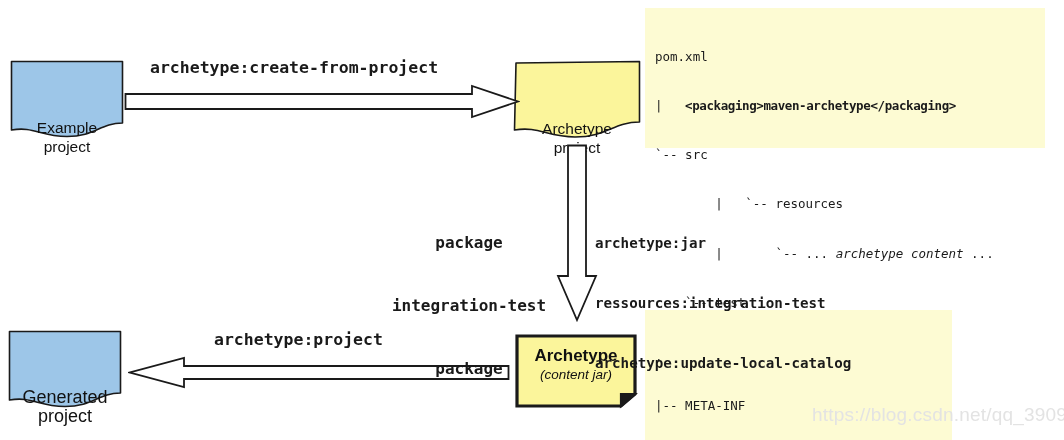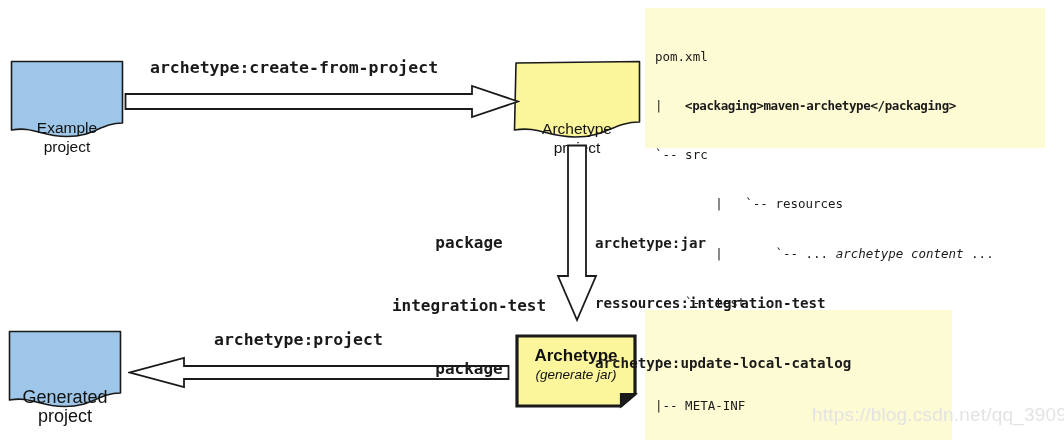--- a/index.html
+++ b/index.html
@@ -190,21 +190,21 @@
     </span>
   </div>
 
   <div id="archetype-jar" class="doc-shape">
     <svg width="122" height="74" viewBox="0 0 122 74">
       <path d="M2,2 L120,2 L120,60 L106,72 L2,72 Z" fill="#FBF59B" stroke="#1A1A1A" stroke-width="3.2" stroke-linejoin="miter"></path>
       <path d="M120,60 L106,60 L106,72 Z" fill="#1A1A1A" stroke="#1A1A1A" stroke-width="2.2" stroke-linejoin="miter"></path>
     </svg>
     <span class="jar-label">
       <span class="jar-title">Archetype</span>
-      <span class="jar-sub">(generate jar)</span>
+      <span class="jar-sub">(content jar)</span>
     </span>
   </div>
 
   <svg id="arrow-create" class="arrow-svg" width="396" height="36" viewBox="0 0 396 36">
     <path d="M1.5,10 L348,10 L348,2 L394,17.5 L348,33 L348,25 L1.5,25 Z" fill="#ffffff" stroke="#1A1A1A" stroke-width="1.8" stroke-linejoin="miter"></path>
   </svg>
 
   <svg id="arrow-generate" class="arrow-svg" width="382" height="34" viewBox="0 0 382 34">
     <path d="M380.5,10 L56,10 L56,2 L2,16.5 L56,31 L56,23 L380.5,23 Z" fill="#ffffff" stroke="#1A1A1A" stroke-width="1.8" stroke-linejoin="miter"></path>
   </svg>

